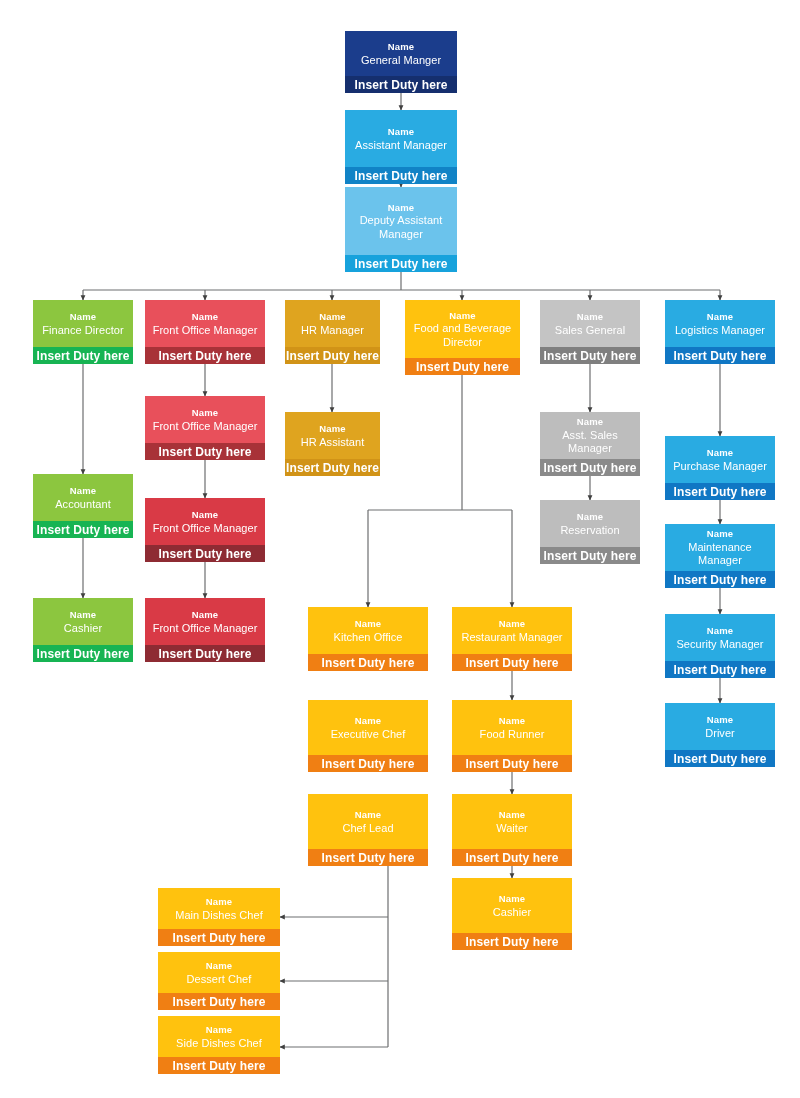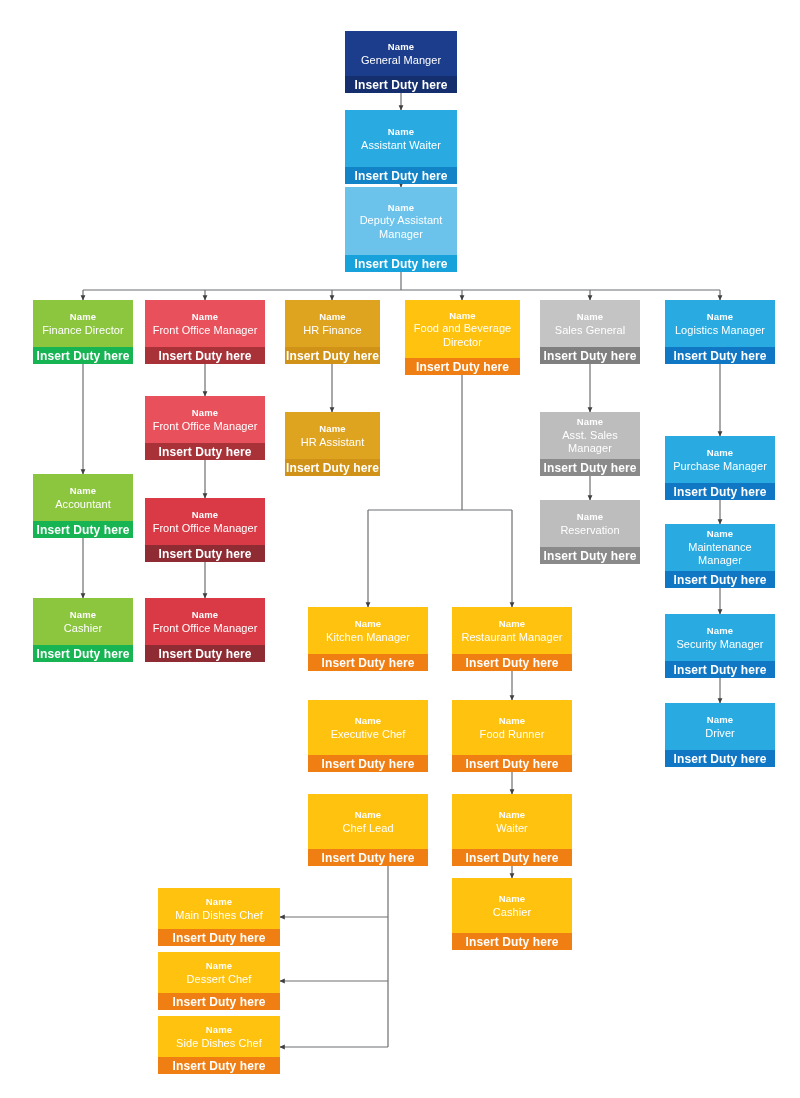--- a/index.html
+++ b/index.html
@@ -102,21 +102,21 @@
       <div class="node" style="left: 345px; top: 31px; width: 112px; height: 62px;">
         <div class="body" style="background: rgb(27, 61, 140);">
           <div class="title">Name</div>
           <div class="role">General Manger</div>
         </div>
         <div class="footer" style="background: rgb(21, 47, 110);">Insert Duty here</div>
       </div>
       <div class="node" style="left: 345px; top: 110px; width: 112px; height: 74px;">
         <div class="body" style="background: rgb(41, 171, 226);">
           <div class="title">Name</div>
-          <div class="role">Assistant Waiter</div>
+          <div class="role">Assistant Manager</div>
         </div>
         <div class="footer" style="background: rgb(17, 131, 198);">Insert Duty here</div>
       </div>
       <div class="node" style="left: 345px; top: 187px; width: 112px; height: 85px;">
         <div class="body" style="background: rgb(107, 195, 236);">
           <div class="title">Name</div>
           <div class="role">Deputy Assistant Manager</div>
         </div>
         <div class="footer" style="background: rgb(23, 162, 220);">Insert Duty here</div>
       </div>
@@ -130,21 +130,21 @@
       <div class="node" style="left: 145px; top: 300px; width: 120px; height: 64px;">
         <div class="body" style="background: rgb(232, 80, 91);">
           <div class="title">Name</div>
           <div class="role">Front Office Manager</div>
         </div>
         <div class="footer" style="background: rgb(168, 50, 56);">Insert Duty here</div>
       </div>
       <div class="node" style="left: 285px; top: 300px; width: 95px; height: 64px;">
         <div class="body" style="background: rgb(223, 164, 31);">
           <div class="title">Name</div>
-          <div class="role">HR Finance</div>
+          <div class="role">HR Manager</div>
         </div>
         <div class="footer" style="background: rgb(209, 147, 23);">Insert Duty here</div>
       </div>
       <div class="node" style="left: 405px; top: 300px; width: 115px; height: 75px;">
         <div class="body" style="background: rgb(255, 194, 14);">
           <div class="title">Name</div>
           <div class="role">Food and Beverage Director</div>
         </div>
         <div class="footer" style="background: rgb(240, 127, 19);">Insert Duty here</div>
       </div>
@@ -242,21 +242,21 @@
       <div class="node" style="left: 665px; top: 703px; width: 110px; height: 64px;">
         <div class="body" style="background: rgb(41, 171, 226);">
           <div class="title">Name</div>
           <div class="role">Driver</div>
         </div>
         <div class="footer" style="background: rgb(16, 119, 196);">Insert Duty here</div>
       </div>
       <div class="node" style="left: 308px; top: 607px; width: 120px; height: 64px;">
         <div class="body" style="background: rgb(255, 194, 14);">
           <div class="title">Name</div>
-          <div class="role">Kitchen Manager</div>
+          <div class="role">Kitchen Office</div>
         </div>
         <div class="footer" style="background: rgb(240, 127, 19);">Insert Duty here</div>
       </div>
       <div class="node" style="left: 308px; top: 700px; width: 120px; height: 72px;">
         <div class="body" style="background: rgb(255, 194, 14);">
           <div class="title">Name</div>
           <div class="role">Executive Chef</div>
         </div>
         <div class="footer" style="background: rgb(240, 127, 19);">Insert Duty here</div>
       </div>

